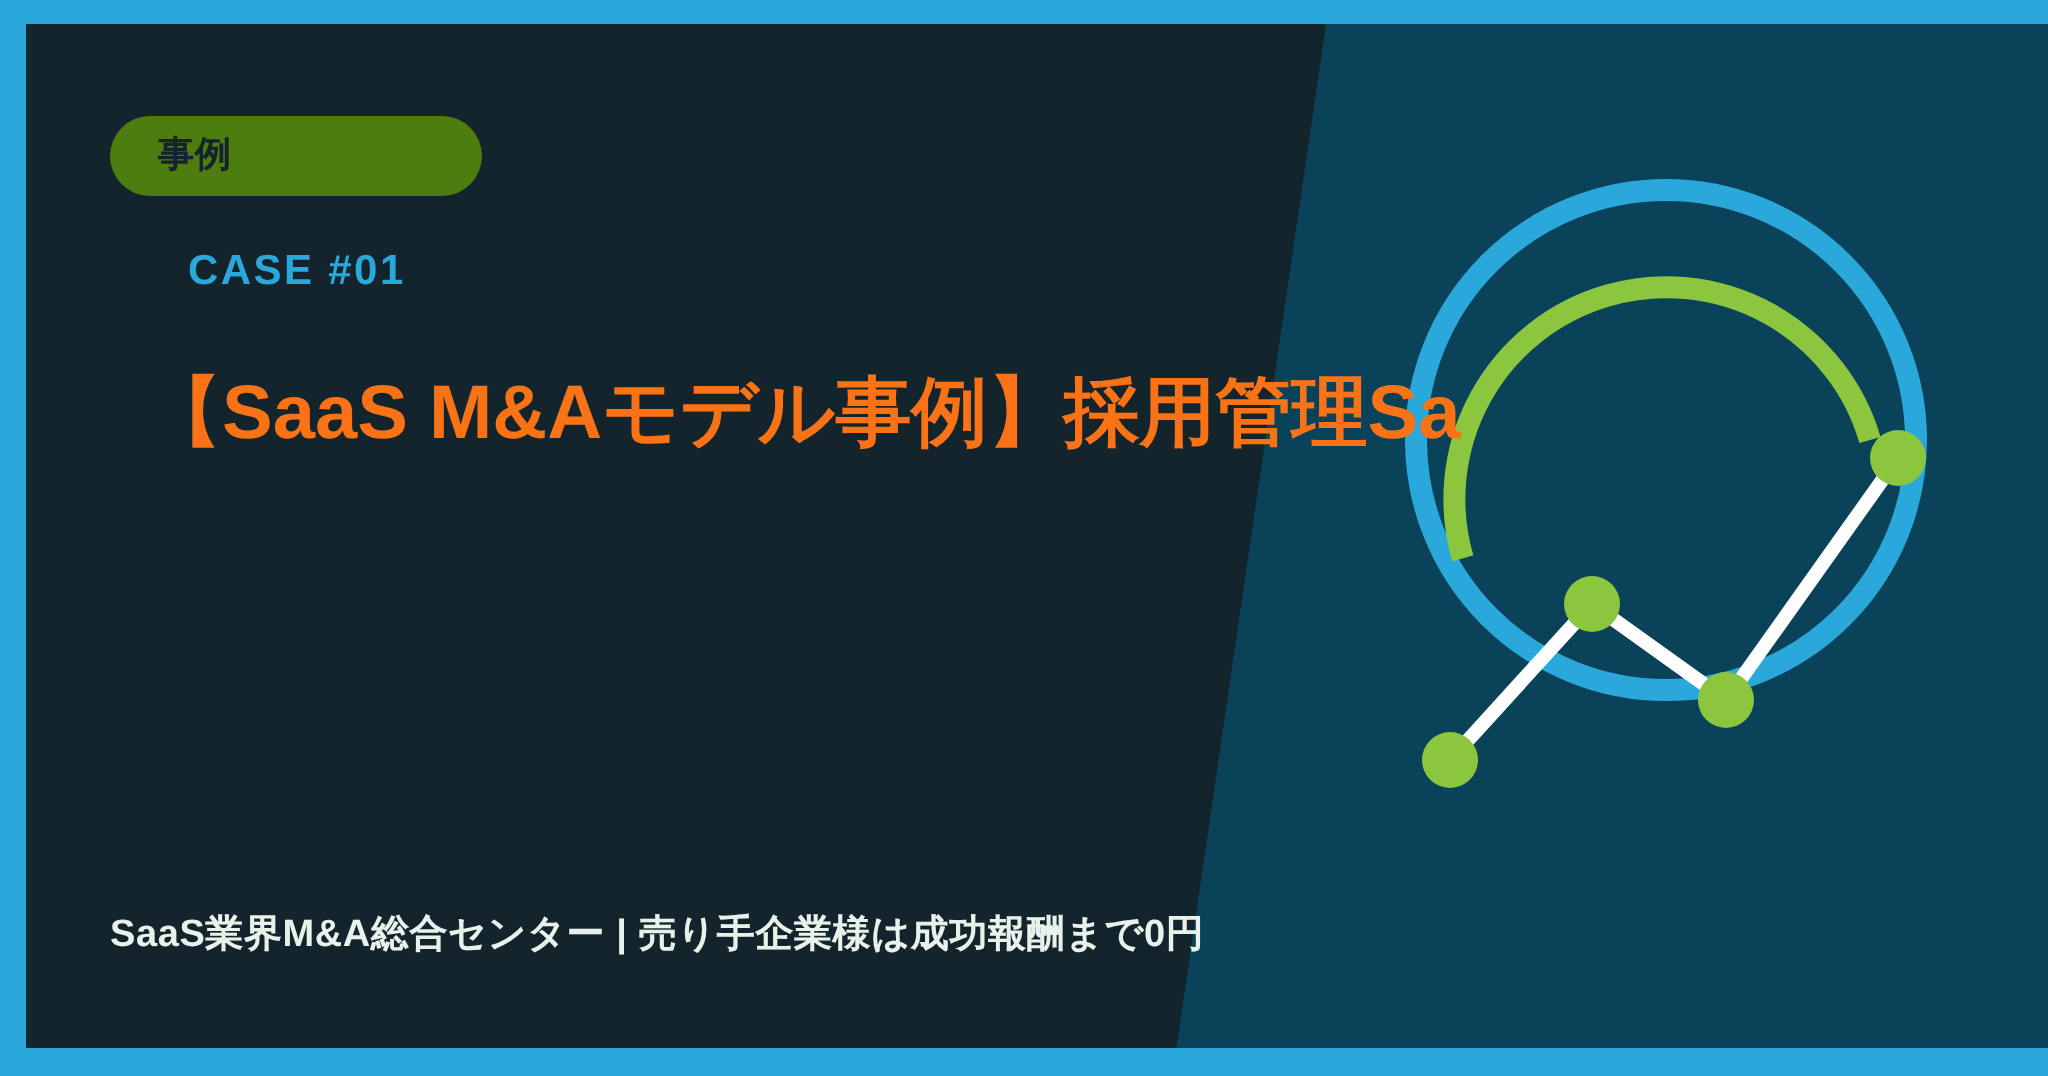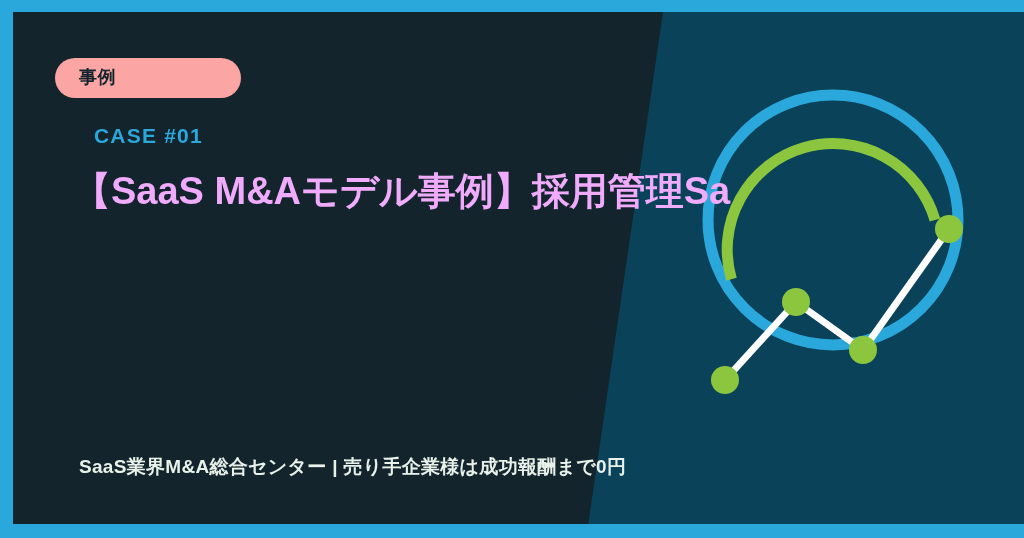--- a/index.html
+++ b/index.html
@@ -56,21 +56,21 @@
     top: 12px;
     width: 650px;
     height: 512px;
     z-index: 30;
     box-sizing: border-box;
     padding: 46px 0 0 42px;
   }
 
   .badge {
     display: inline-block;
-    background: #fca5a5;
+    background: #4d7c0f;
     color: #13242c;
     border-radius: 22px;
     padding: 9px 0 10px 0;
     width: 186px;
     text-align: left;
     text-indent: 24px;
     font-size: 18px;
     font-weight: 700;
     letter-spacing: 0.5px;
     line-height: 1.15;
@@ -79,42 +79,41 @@
   .case-label {
     margin-top: 26px;
     color: #2aa8dc;
     font-size: 21px;
     font-weight: 700;
     letter-spacing: 1.2px;
     margin-left: 39px;
   }
 
   .title {
-    margin-top: 16px;
-    color: #f0abfc;
+    margin-top: 32px;
+    color: #f97316;
     font-size: 38px;
     font-weight: 700;
     line-height: 1.45;
     letter-spacing: 0px;
     width: 830px;
     white-space: nowrap;
   }
   .title-line { display: block; }
   .title-line-1 { text-indent: 18px; }
 
   .footer {
     position: absolute;
     left: 42px;
     bottom: 44px;
     color: #e8f2ea;
     font-size: 19px;
     font-weight: 700;
     letter-spacing: 0.3px;
     white-space: nowrap;
-    margin-left: 24px;
   }
 </style>
 </head>
 <body>
 
 <div class="canvas">
 
   <svg class="graphic" viewBox="0 0 1024 538" xmlns="http://www.w3.org/2000/svg">
     <circle cx="833" cy="220" r="125" fill="none" stroke="#2aa8dc" stroke-width="11"></circle>
     <path d="M 731.4 279.2 A 102 102 0 0 1 935 220" fill="none" stroke="#8cc63e" stroke-width="11" stroke-linecap="butt"></path>

